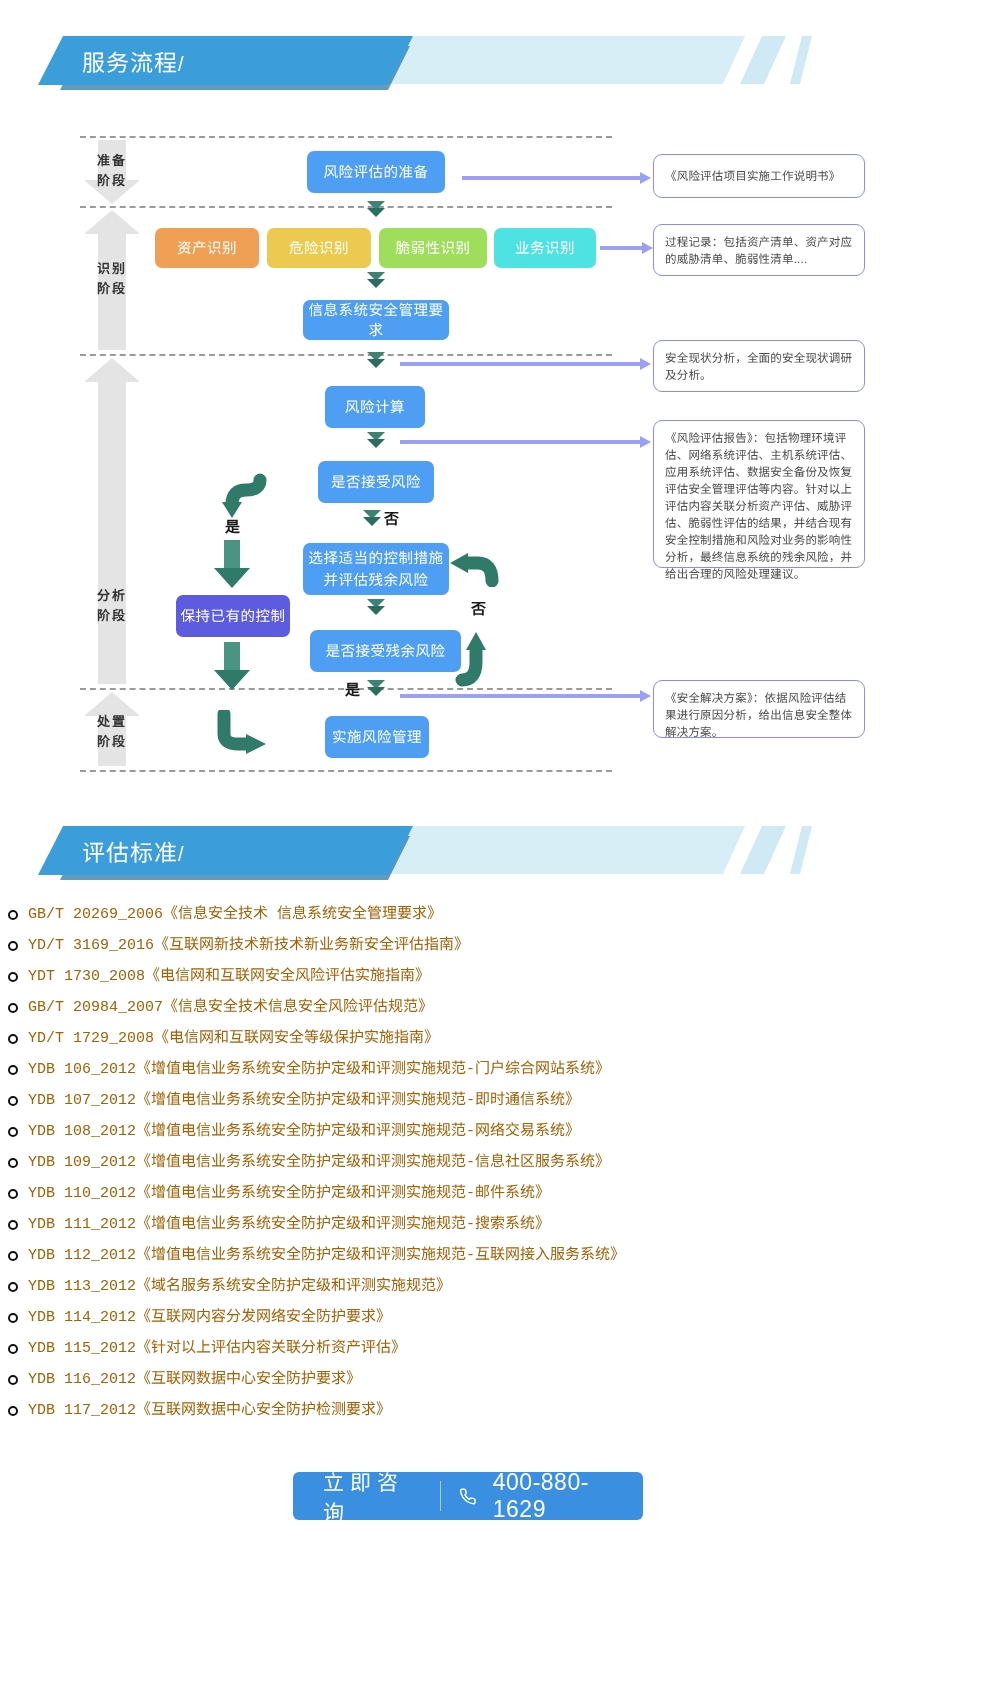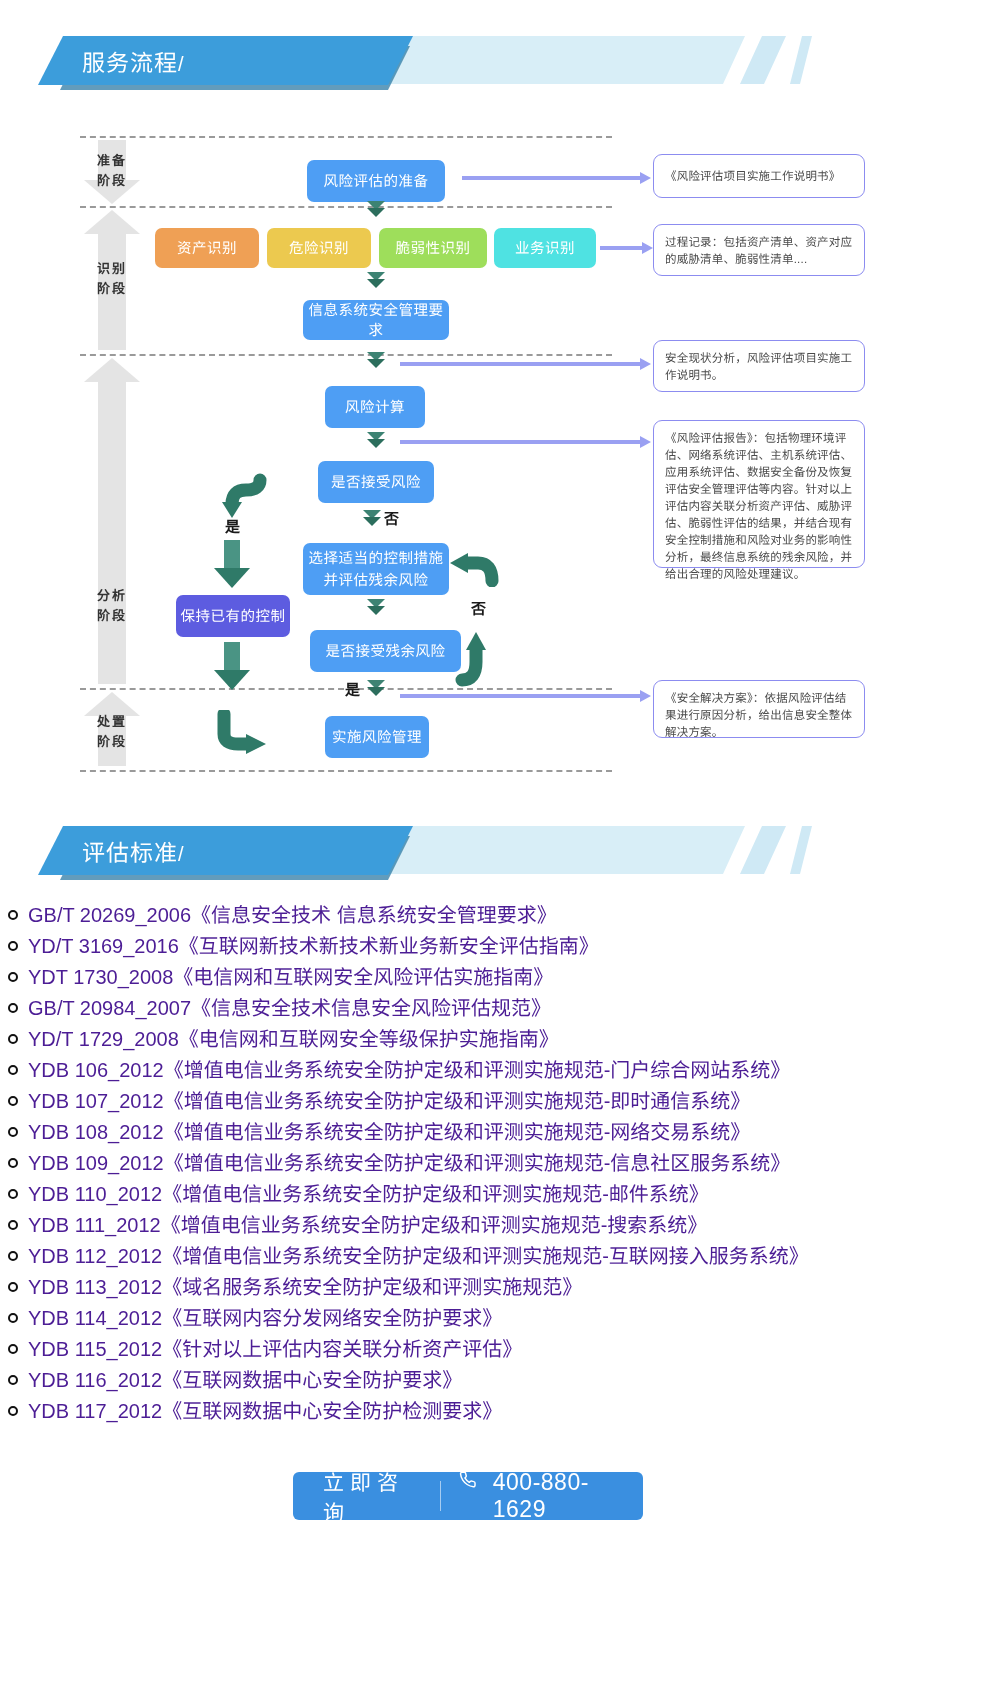--- a/index.html
+++ b/index.html
@@ -113,39 +113,39 @@
   .callout {
     position: absolute; border: 1.6px solid #8c8cf0; border-radius: 9px;
     background: #fff; color: #4a4a4a; font-size: 11.5px; line-height: 17px;
     padding: 9px 11px; letter-spacing: .2px;
   }
 
   
   .std-list { position: absolute; left: 0; top: 0; width: 990px; }
   .std-item {
     position: relative; padding-left: 28px; margin-bottom: 9px;
-    font-size: 20px; color: #4c1d95; line-height: 22px;
-    font-family: Liberation Sans, sans-serif;
+    font-size: 15px; color: #a16207; line-height: 22px;
+    font-family: Liberation Mono, monospace;
   }
   .std-item .bullet {
     position: absolute; left: 8px; top: 6px; width: 10px; height: 10px;
     border: 2px solid #111; border-radius: 50%;
   }
 
   
   .cta {
     position: absolute; border-radius: 6px; background: #3a8fe0;
     display: flex; align-items: center; color: #fff; overflow: hidden;
   }
   .cta .lbl {
     font-size: 21px; letter-spacing: 6px; padding: 0 26px 0 30px; font-weight: 500;
   }
   .cta .divider { width: 1px; height: 30px; background: rgba(255,255,255,.55); }
   .cta .phone {
-    display: flex; align-items: flex-start; gap: 16px; padding: 0 26px 0 18px;
+    display: flex; align-items: center; gap: 16px; padding: 0 26px 0 18px;
     font-size: 23px; letter-spacing: .5px;
   }
 </style>
 </head>
 <body>
 
 <div class="page">
 
   <div class="banner" style="left:0;top:36px;width:990px;">
     <div class="shape-light"></div>
@@ -194,21 +194,21 @@
     </div>
     <div class="stage-label" style="left:79px;top:468px;">
       <div>分析</div>
       <div>阶段</div>
     </div>
     <div class="stage-label" style="left:79px;top:594px;">
       <div>处置</div>
       <div>阶段</div>
     </div>
 
-    <div class="node blue" style="left:307px;top:42px;width:138px;height:42px;">风险评估的准备</div>
+    <div class="node blue" style="left:307px;top:33px;width:138px;height:42px;">风险评估的准备</div>
 
     <div class="node orange" style="left:155px;top:110px;width:104px;height:40px;">资产识别</div>
     <div class="node yellow" style="left:267px;top:110px;width:104px;height:40px;">危险识别</div>
     <div class="node green" style="left:379px;top:110px;width:108px;height:40px;">脆弱性识别</div>
     <div class="node cyan" style="left:494px;top:110px;width:102px;height:40px;">业务识别</div>
 
     <div class="node blue" style="left:303px;top:182px;width:146px;height:40px;">信息系统安全管理要求</div>
 
     <div class="node blue" style="left:325px;top:268px;width:100px;height:42px;">风险计算</div>
 
@@ -306,21 +306,21 @@
     </div>
     <div class="parrow" style="left:400px;top:572px;width:252px;">
       <div class="ln" style="width:240px;"></div>
         <div class="hd" style="left:240px;"></div>
     </div>
 
     <div class="callout" style="left:653px;top:36px;width:212px;height:44px;display:flex;align-items:center;">《风险评估项目实施工作说明书》</div>
 
     <div class="callout" style="left:653px;top:106px;width:212px;height:52px;">过程记录：包括资产清单、资产对应的威胁清单、脆弱性清单....</div>
 
-    <div class="callout" style="left:653px;top:222px;width:212px;height:52px;">安全现状分析，风险评估项目实施工作说明书。</div>
+    <div class="callout" style="left:653px;top:222px;width:212px;height:52px;">安全现状分析，全面的安全现状调研及分析。</div>
 
     <div class="callout" style="left:653px;top:302px;width:212px;height:148px;">《风险评估报告》：包括物理环境评估、网络系统评估、主机系统评估、应用系统评估、数据安全备份及恢复评估安全管理评估等内容。针对以上评估内容关联分析资产评估、威胁评估、脆弱性评估的结果，并结合现有安全控制措施和风险对业务的影响性分析，最终信息系统的残余风险，并给出合理的风险处理建议。</div>
 
     <div class="callout" style="left:653px;top:562px;width:212px;height:58px;">《安全解决方案》：依据风险评估结果进行原因分析，给出信息安全整体解决方案。</div>
   </div>
 
   <div class="banner" style="left:0;top:826px;width:942px;">
     <div class="shape-light"></div>
     <div class="shape-light2"></div>
     <div class="shape-light3"></div>

